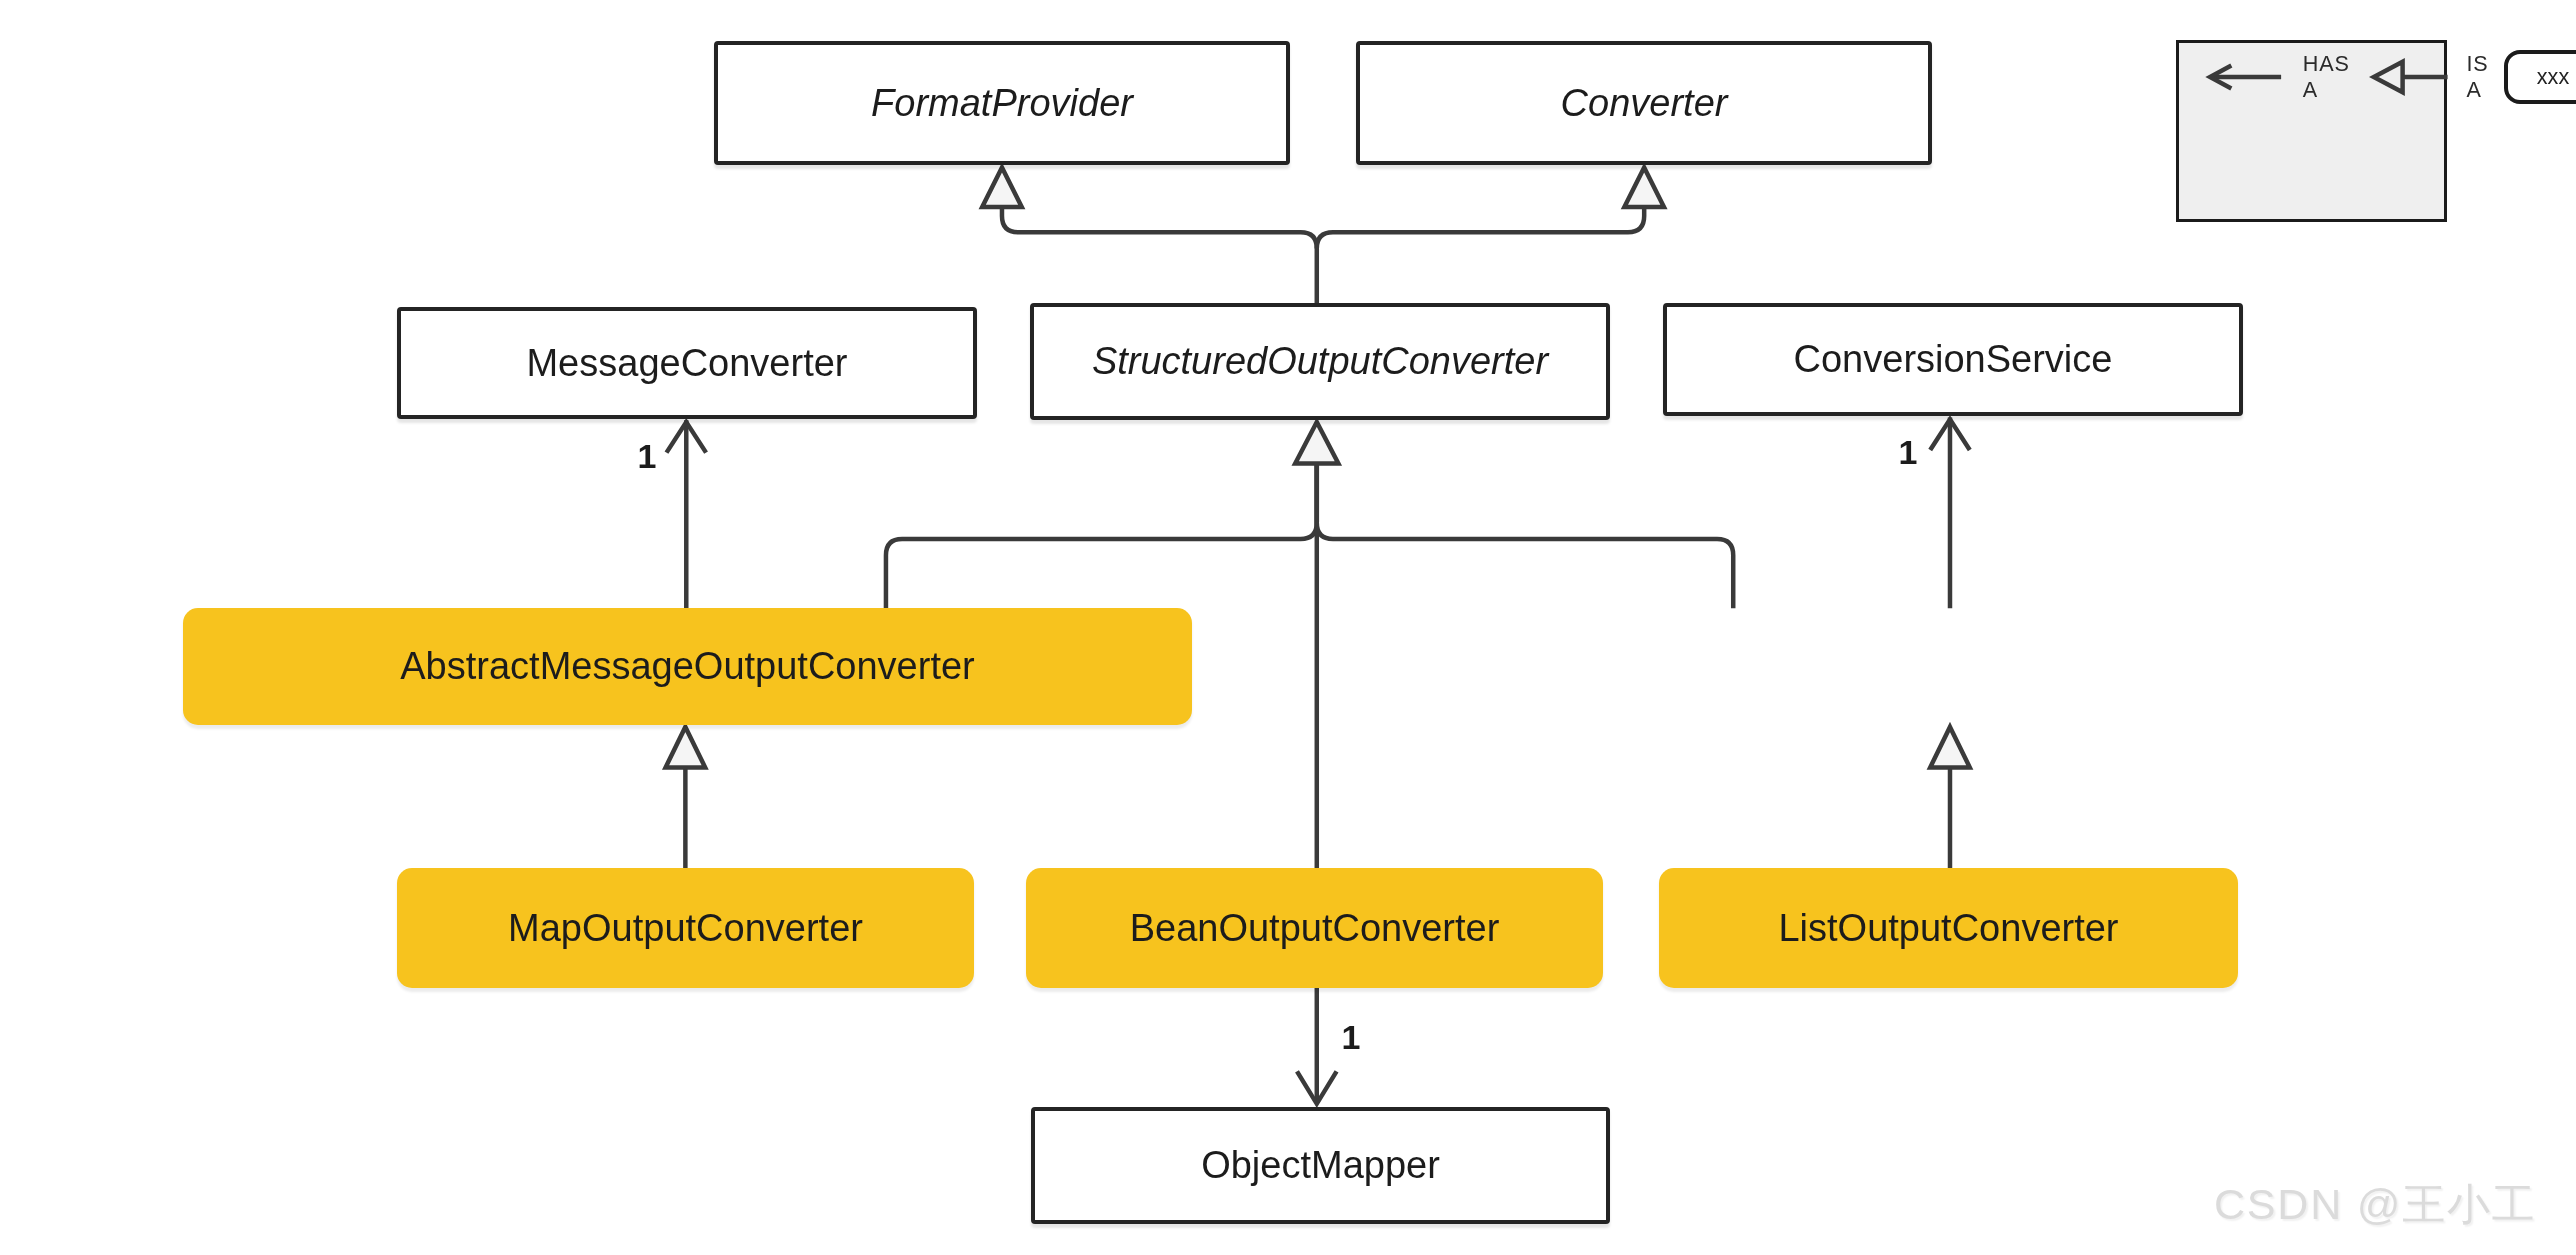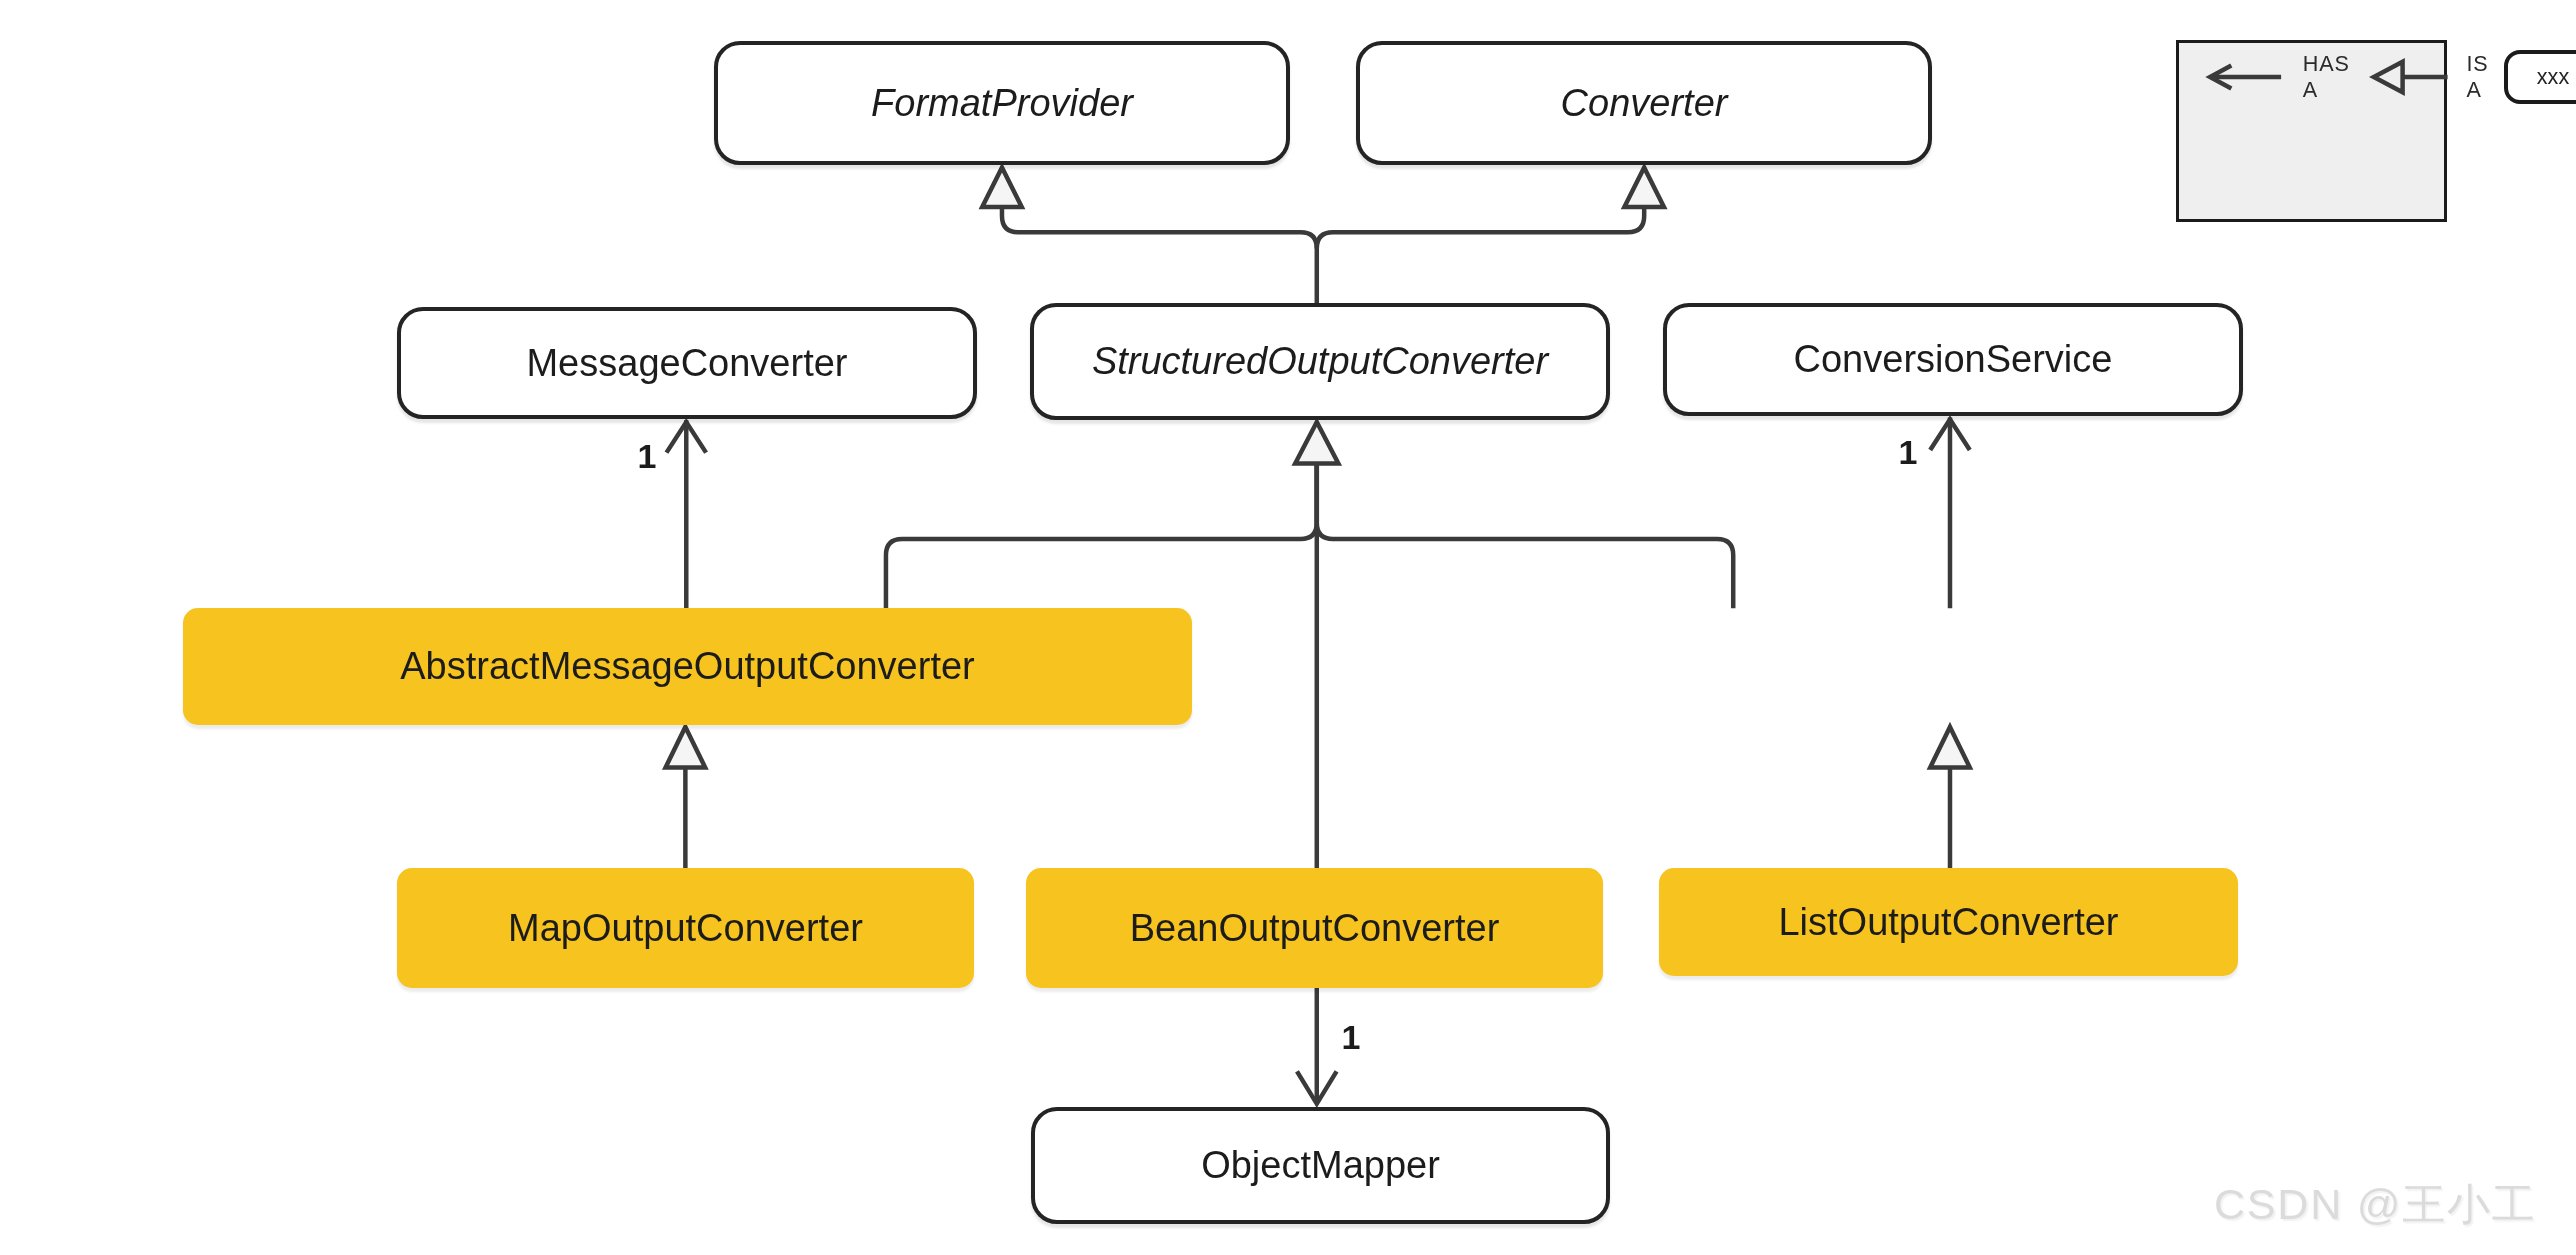--- a/index.html
+++ b/index.html
@@ -5,21 +5,21 @@
   html,body{margin:0;padding:0;background:#ffffff;}
   #canvas{
     position:relative;width:2576px;height:1256px;background:#ffffff;
     font-family:"Liberation Sans","DejaVu Sans",sans-serif;overflow:hidden;
   }
   .node{
     position:absolute;display:flex;align-items:center;justify-content:center;
     box-sizing:border-box;font-size:38px;color:#1c1c1c;text-align:center;
   }
   .node.white{
-    background:#ffffff;border:4.5px solid #242424;border-radius:26px;
+    background:#ffffff;border:4.5px solid #242424;border-radius:4px;
     box-shadow:0 3.6px 2.7px rgba(0,0,0,0.10);
   }
   .node.yellow{
     background:#F7C31E;border:none;border-radius:15px;
     box-shadow:0 3.6px 2.7px rgba(0,0,0,0.08);
   }
   .node.iface{font-style:italic;}
   #connectors{position:absolute;left:0;top:0;width:2576px;height:1256px;}
   #connectors path{stroke:#3a3a3a;stroke-width:5;fill:none;}
   #connectors path.tri{fill:#f5f5f5;stroke:#3a3a3a;}
@@ -100,21 +100,21 @@
   <div class="node yellow" style="left:183px;top:608px;width:1009px;height:117px">
     <span>AbstractMessageOutputConverter</span>
   </div>
 
   <div class="node yellow" style="left:397px;top:868px;width:577px;height:120px">
     <span>MapOutputConverter</span>
   </div>
   <div class="node yellow" style="left:1026px;top:868px;width:577px;height:120px">
     <span>BeanOutputConverter</span>
   </div>
-  <div class="node yellow" style="left:1659px;top:868px;width:579px;height:108px">
+  <div class="node yellow" style="left:1659px;top:868px;width:579px;height:120px">
     <span>ListOutputConverter</span>
   </div>
 
   <div class="node white" style="left:1031px;top:1107px;width:579px;height:117px">
     <span>ObjectMapper</span>
   </div>
 
   <div class="mult" style="left:627px;top:437px">1</div>
   <div class="mult" style="left:1888px;top:433px">1</div>
   <div class="mult" style="left:1331px;top:1018px">1</div>

